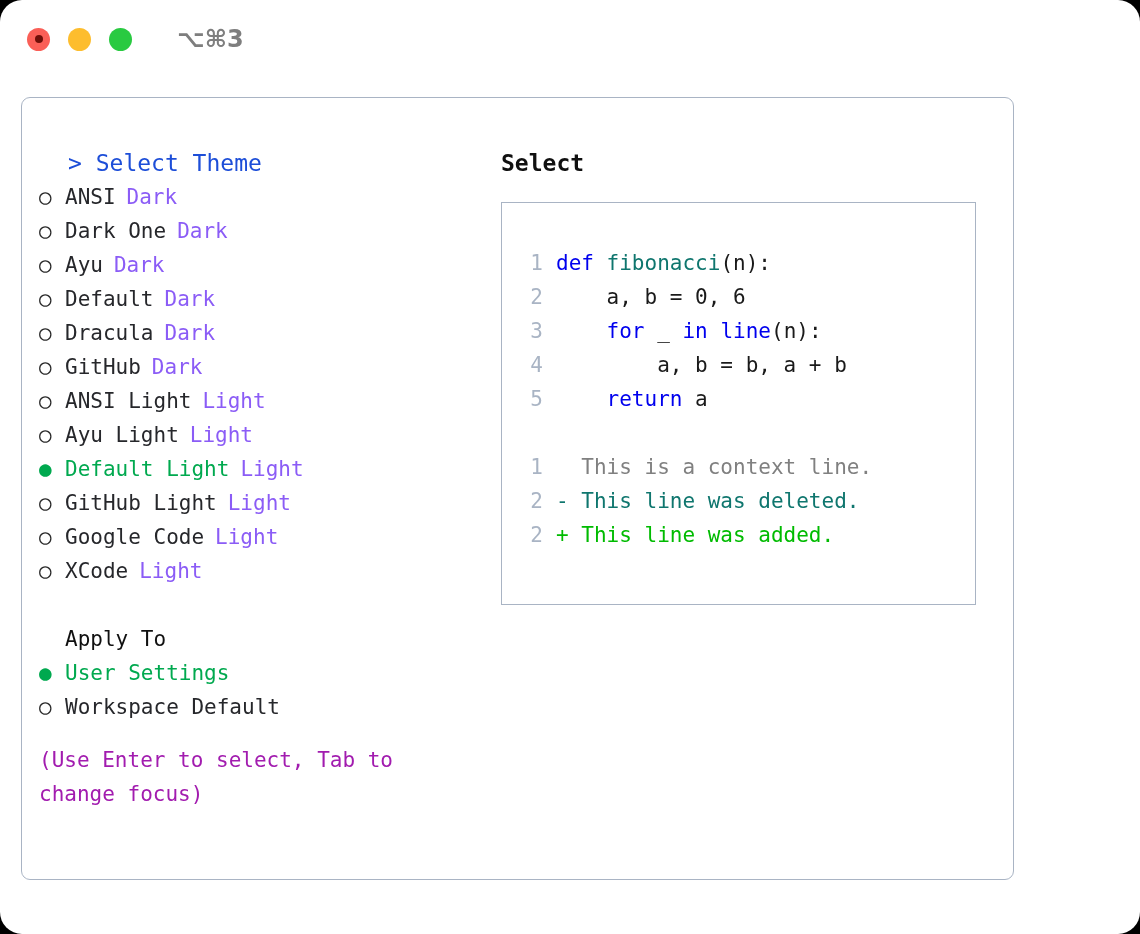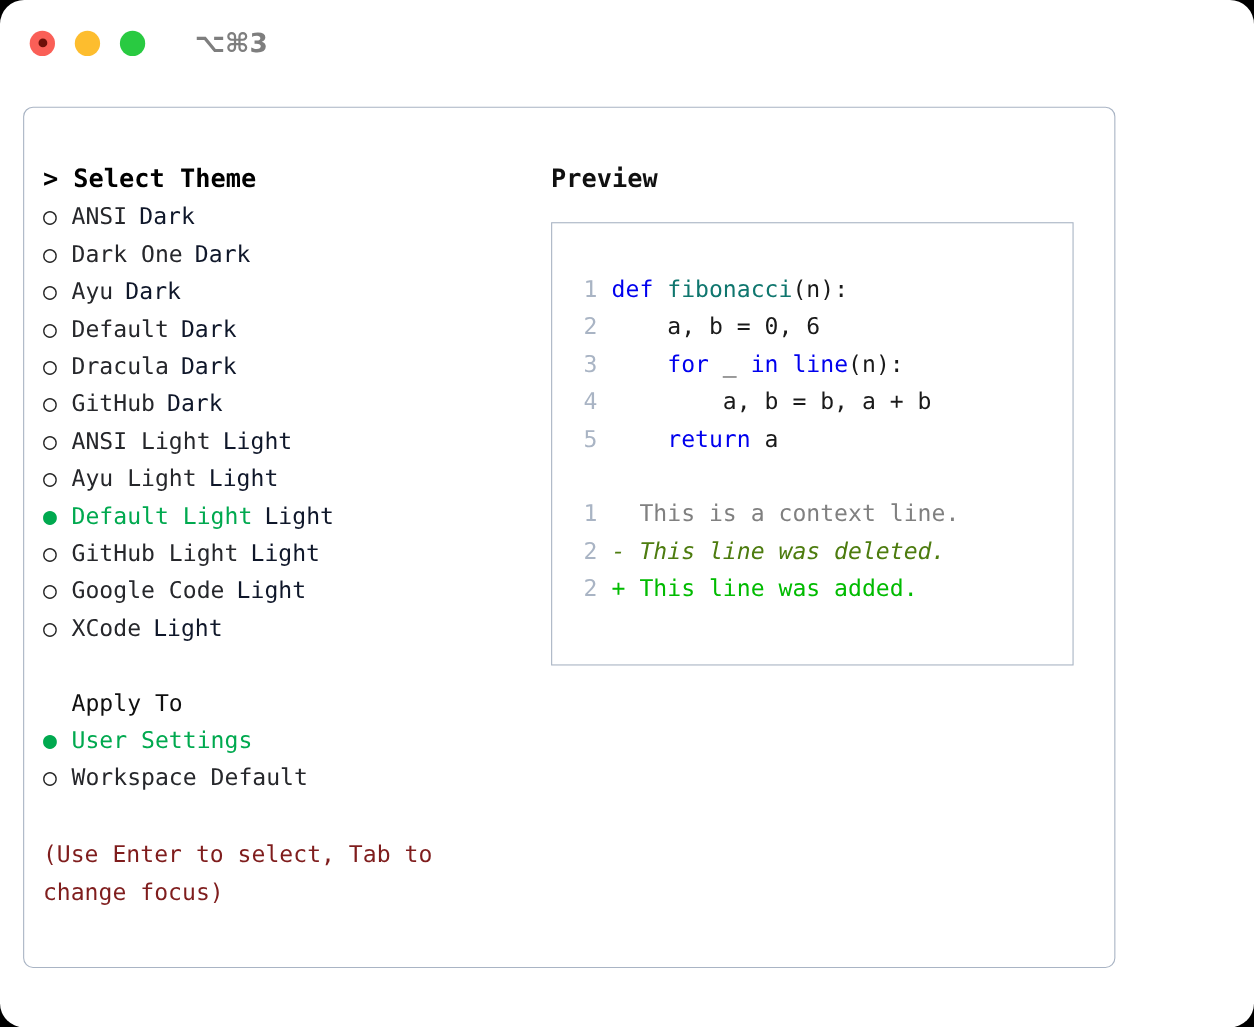--- a/index.html
+++ b/index.html
@@ -87,24 +87,25 @@
 
   
   .left-col {
     position: absolute;
     left: 17px;
     top: 48px;
     width: 470px;
   }
   .heading {
     font-size: 23px;
-    font-weight: bold;
-    color: #000000;
-    line-height: 34px;
-    white-space: pre;
+    font-weight: normal;
+    color: #1d4ed8;
+    line-height: 34px;
+    white-space: pre;
+    margin-left: 29px;
   }
   .opt-row {
     display: flex;
     align-items: baseline;
     line-height: 34px;
     font-size: 21px;
     white-space: pre;
   }
   .bullet {
     width: 26px;
@@ -115,36 +116,36 @@
   .bullet.on {
     color: #00a94f;
   }
   .opt-name {
     color: #26272b;
   }
   .opt-row.selected .opt-name {
     color: #00a94f;
   }
   .opt-tag {
-    color: #0f172a;
+    color: #8b5cf6;
     margin-left: 11px;
   }
   .apply-heading {
     font-size: 21px;
     font-weight: normal;
     color: #101010;
     line-height: 34px;
     padding-left: 26px;
     white-space: pre;
   }
   .spacer-row { height: 34px; }
   .hint {
-    margin-top: 36px;
-    font-size: 21px;
-    color: #7f1d1d;
+    margin-top: 19px;
+    font-size: 21px;
+    color: #a21caf;
     line-height: 34px;
     width: 400px;
   }
 
   
   .right-col {
     position: absolute;
     left: 479px;
     top: 48px;
     width: 500px;
@@ -180,21 +181,21 @@
     width: 26px;
     flex: 0 0 26px;
     text-align: right;
     color: #a9b4c4;
     margin-right: 13px;
   }
   .tok-kw   { color: #0000ee; }
   .tok-fn   { color: #0f766e; }
   .tok-pl   { color: #1a1a1a; }
   .tok-ctx  { color: #808080; }
-  .tok-del  { color: #4d7c0f; font-style: italic; }
+  .tok-del  { color: #0f766e; }
   .tok-add  { color: #00bb00; }
   .blank-line { height: 34px; }
 </style>
 </head>
 <body>
 
 <div class="screen">
 
   <div class="titlebar">
     <div class="traffic-lights">
@@ -288,21 +289,21 @@
           <div class="opt-row">
             <span class="bullet">○</span>
             <span class="opt-name">Workspace Default</span>
           </div>
         </div>
 
         <div class="hint">(Use Enter to select, Tab to change focus)</div>
       </div>
 
       <div class="right-col">
-        <div class="preview-title">Preview</div>
+        <div class="preview-title">Select</div>
 
         <div class="preview-box">
           <div class="code">
 
             <div class="code-line">
               <span class="lineno">1</span>
               <span class="tok-kw">def </span><span class="tok-fn">fibonacci</span><span class="tok-pl">(n):</span>
             </div>
 
             <div class="code-line">

